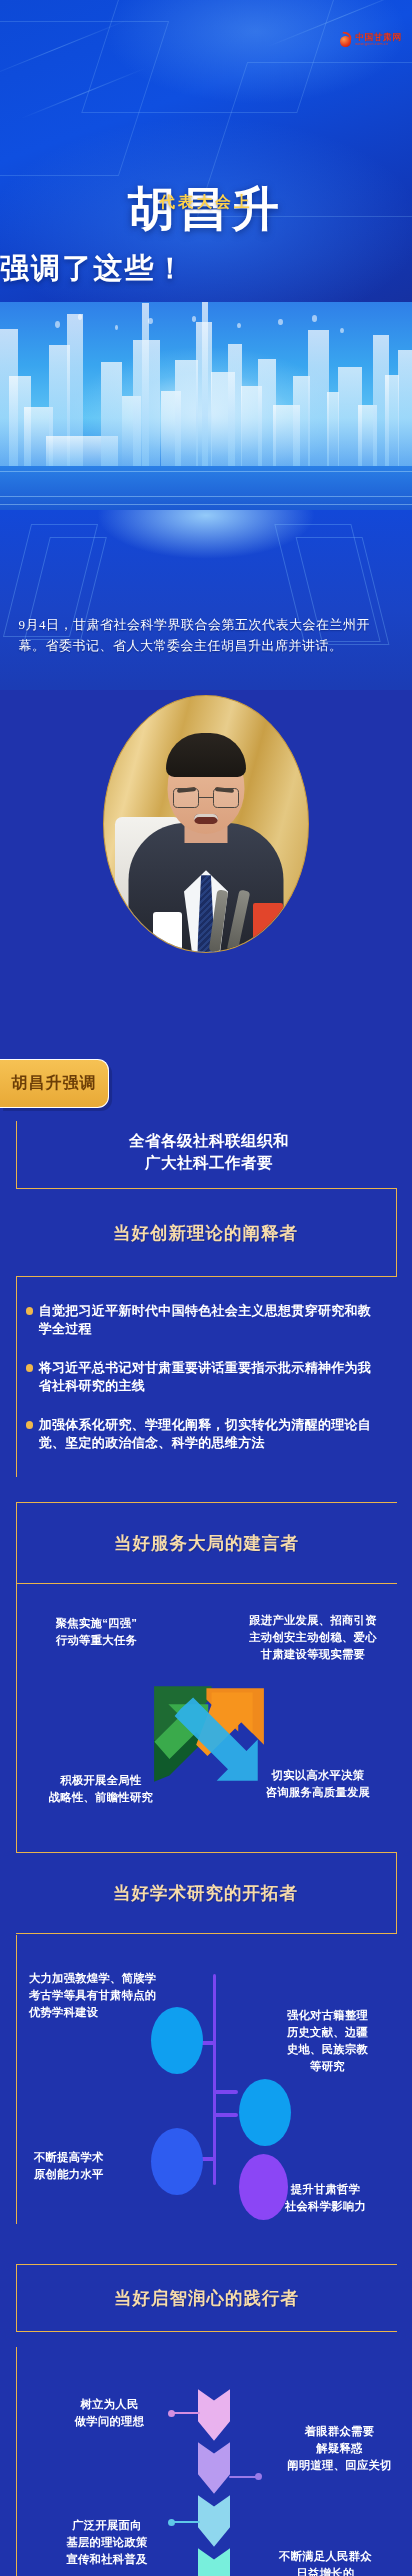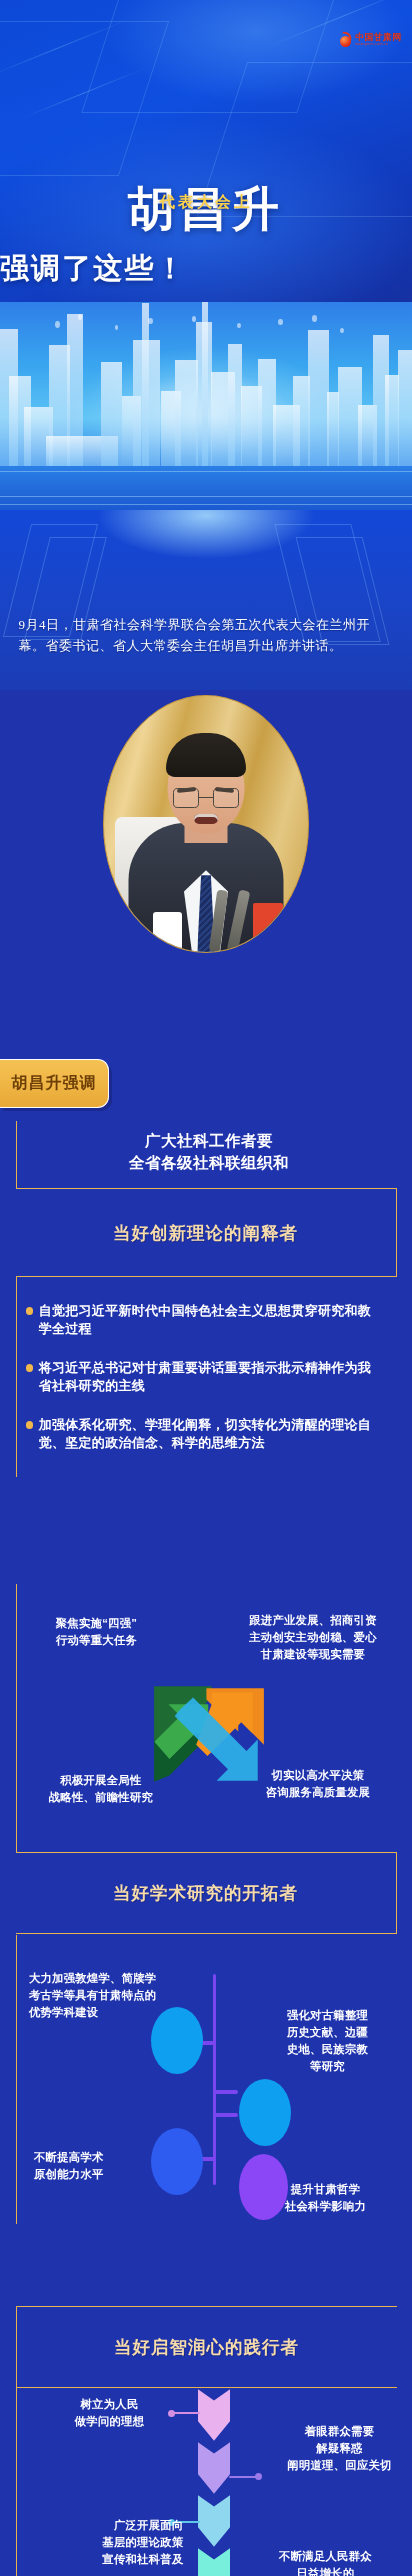--- a/index.html
+++ b/index.html
@@ -278,42 +278,45 @@
       <div class="p-mic m1"></div>
       <div class="p-mic m2"></div>
     </div>
   </div>
 
   <div class="pill">
     <span>胡昌升强调</span>
   </div>
 
   <div class="leadbox" style="top:1121px;height:67px;">
+    <div class="lt">全省各级社科联组织和</div>
     <div class="lt">广大社科工作者要</div>
-    <div class="lt">全省各级社科联组织和</div>
   </div>
 
   <div class="hdr" style="top:1188px;">
     <h2>当好创新理论的阐释者</h2>
   </div>
   <div class="panel" style="top:1276px;height:201px;">
     <div class="bullet" style="left:9.3px;top:26px;width:355px;">
       <div class="bdot"></div>
       <p>自觉把习近平新时代中国特色社会主义思想贯穿研究和教学全过程</p>
     </div>
     <div class="bullet" style="left:9.3px;top:83px;width:355px;">
       <div class="bdot"></div>
       <p>将习近平总书记对甘肃重要讲话重要指示批示精神作为我省社科研究的主线</p>
     </div>
     <div class="bullet" style="left:9.3px;top:140px;width:355px;">
       <div class="bdot"></div>
       <p>加强体系化研究、学理化阐释，切实转化为清醒的理论自觉、坚定的政治信念、科学的思维方法</p>
     </div>
   </div>
 
+  <div class="hdr leftedge" style="top:1502px;height:82px;">
+    <h2>当好服务大局的建言者</h2>
+  </div>
   <div class="panel" style="top:1584px;height:268px;">
     <div class="sidetext c" style="left:15.5px;top:31px;width:129px;white-space:pre-line;">聚焦实施“四强”
 行动等重大任务</div>
     <div class="sidetext c" style="left:227px;top:28px;width:139px;white-space:pre-line;">跟进产业发展、招商引资
 主动创安主动创稳、爱心
 甘肃建设等现实需要</div>
 
     <svg class="arrows" style="left:133px;top:98px;" viewBox="0 0 230 210">
       <polygon points="8,118 58,68 58,92 120,30 120,8 8,8" fill="#1e6b33"></polygon>
       <polygon points="12,200 12,118 40,146 118,68 140,90 42,188" fill="#0f5a2b" transform="translate(-4,-6)"></polygon>
@@ -352,21 +355,21 @@
 史地、民族宗教
 等研究</div>
     <div class="sidetext" style="left:17.5px;top:214px;width:144px;white-space:pre-line;">不断提高学术
 原创能力水平</div>
     <div class="sidetext c" style="left:247px;top:246px;width:124px;white-space:pre-line;">提升甘肃哲学
 社会科学影响力</div>
 
     <div class="ell" style="left:222px;top:219px;width:49px;height:66px;background:#8b46f5;"></div>
   </div>
 
-  <div class="hdr leftedge" style="top:2264px;height:82px;margin-top:42px;">
+  <div class="hdr leftedge" style="top:2264px;height:68px;">
     <h2>当好启智润心的践行者</h2>
   </div>
   <div class="panel" style="top:2347px;height:314px;">
     <svg class="chev" style="left:181px;top:42px;" viewBox="0 0 62 100">
       <polygon points="0,0 31,22 62,0 62,62 31,100 0,62" fill="#e9b2ee"></polygon>
     </svg>
     <svg class="chev" style="left:181px;top:95px;" viewBox="0 0 62 100">
       <polygon points="0,0 31,22 62,0 62,62 31,100 0,62" fill="#b89bf0"></polygon>
     </svg>
     <svg class="chev" style="left:181px;top:148px;" viewBox="0 0 62 100">
@@ -381,21 +384,21 @@
     <div class="connector" style="left:212px;top:129px;width:29px;background:#9a7ae8;"></div>
     <div class="conn-dot" style="left:238px;top:126px;background:#9a7ae8;"></div>
     <div class="connector" style="left:156px;top:174px;width:27px;background:#5fc8e8;"></div>
     <div class="conn-dot" style="left:151px;top:172px;background:#5fc8e8;"></div>
 
     <div class="sidetext c" style="left:31px;top:49px;width:124px;white-space:pre-line;">树立为人民
 做学问的理想</div>
     <div class="sidetext c" style="left:256px;top:76px;width:134px;white-space:pre-line;">着眼群众需要
 解疑释惑
 阐明道理、回应关切</div>
-    <div class="sidetext c" style="left:38px;top:170px;width:129px;white-space:pre-line;text-align:right;">广泛开展面向
+    <div class="sidetext c" style="left:26px;top:170px;width:129px;white-space:pre-line;">广泛开展面向
 基层的理论政策
 宣传和社科普及</div>
     <div class="sidetext c" style="left:242px;top:201px;width:134px;white-space:pre-line;">不断满足人民群众
 日益增长的
 精神文化需求</div>
   </div>
 
 </div>
 
 

